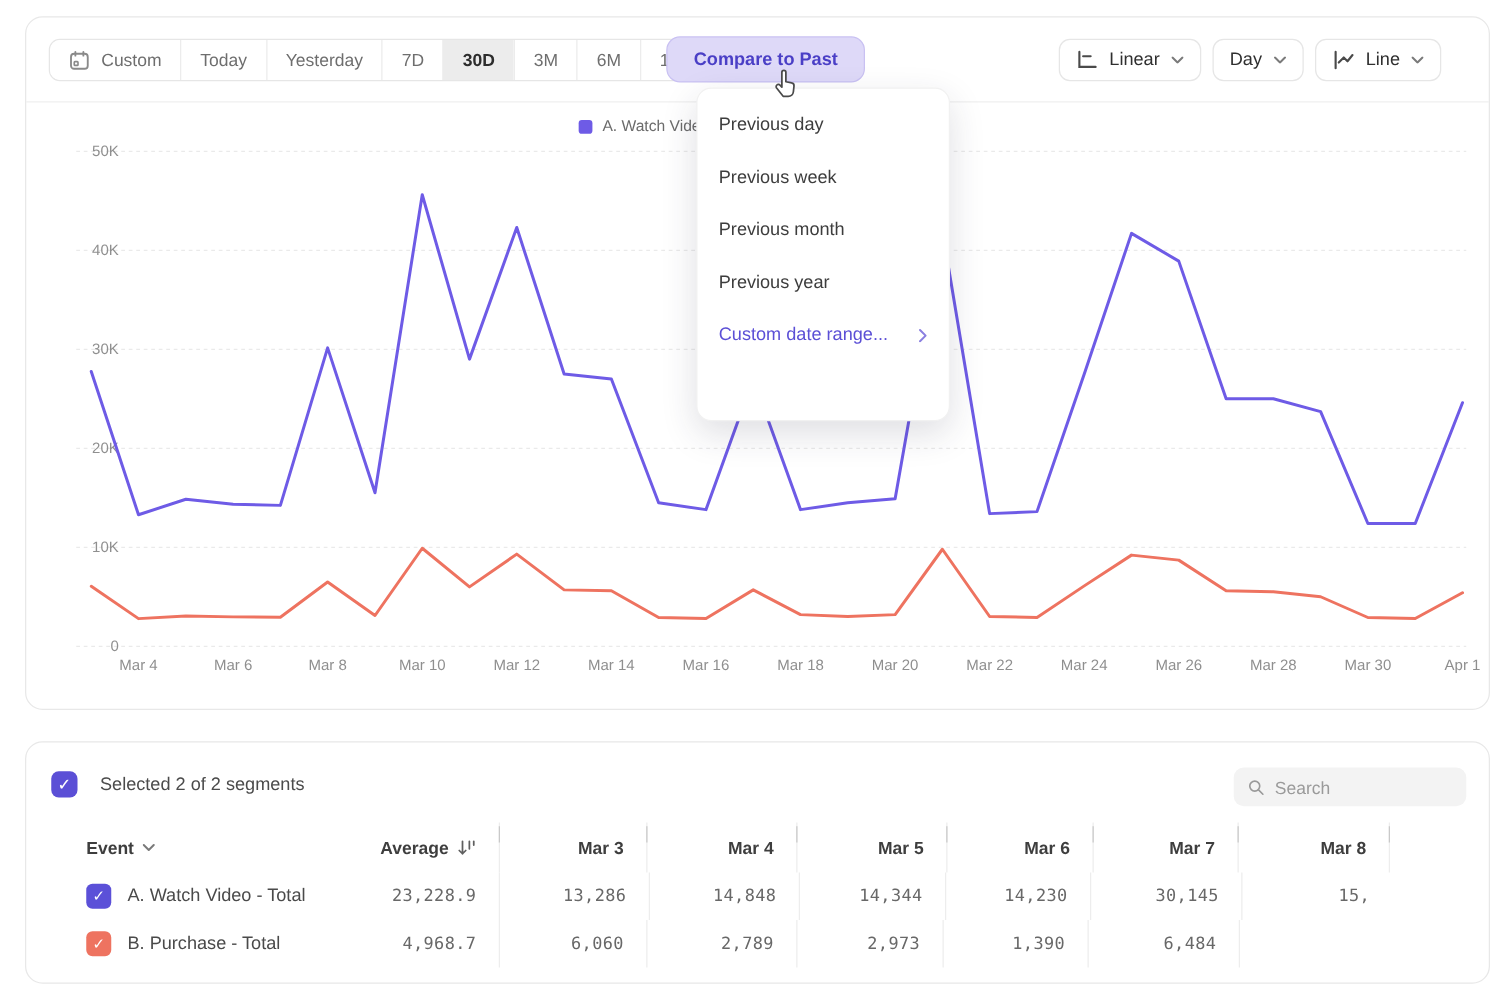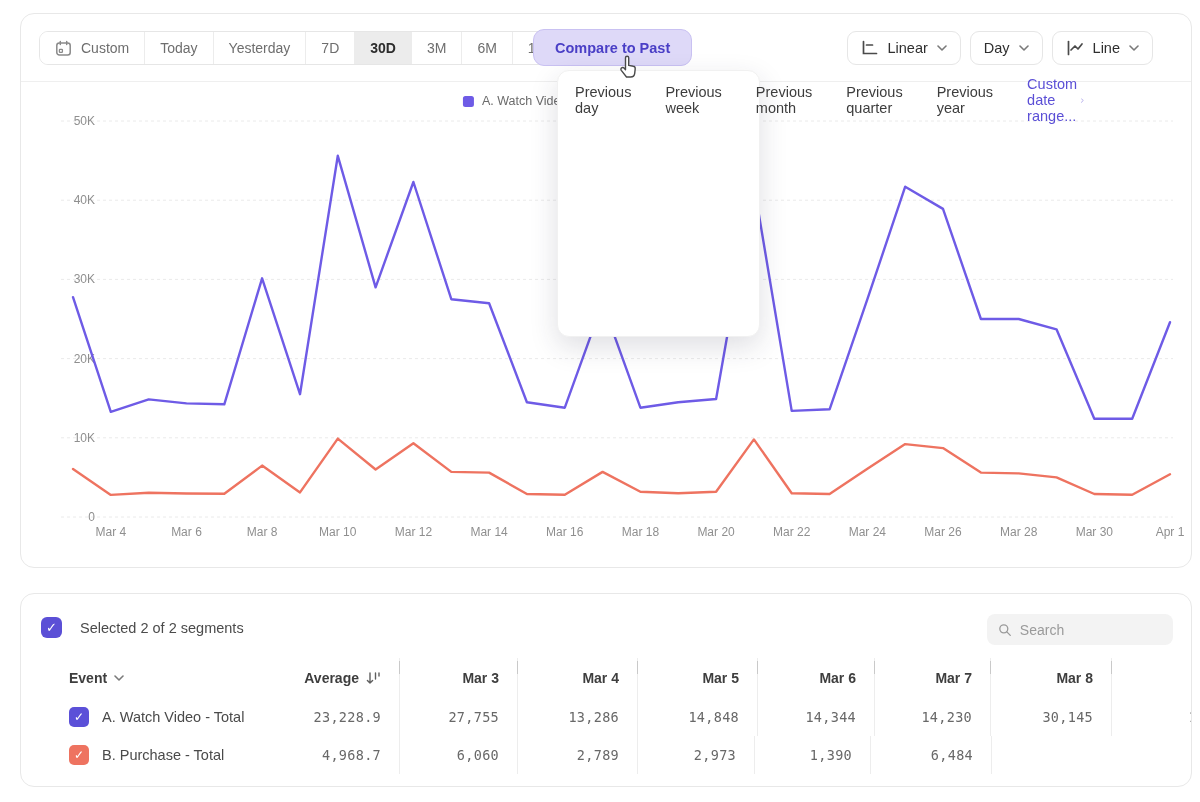--- a/index.html
+++ b/index.html
@@ -24,21 +24,21 @@
 
   
   .legend{position:absolute;top:80px;left:50%;transform:translateX(-50%);display:flex;gap:20px;align-items:center;white-space:nowrap;}
   .legend-item{display:flex;gap:8px;align-items:center;font-size:12.5px;color:#6b6b6b;cursor:pointer;}
   .swatch{width:11px;height:11px;border-radius:2.5px;}
 
   #chart{position:absolute;left:0;top:0;pointer-events:none;}
   .tick{font-size:12px;fill:#8f8f8f;font-family:"Liberation Sans",sans-serif;}
 
   
-  .menu{position:absolute;left:557px;top:70px;width:203px;height:267px;background:#fff;border:1px solid #f1f1f1;border-radius:12px;box-shadow:0 10px 28px rgba(40,40,70,.15);padding:8px 0;z-index:20;display:flex;}
+  .menu{position:absolute;left:557px;top:70px;width:203px;height:267px;background:#fff;border:1px solid #f1f1f1;border-radius:12px;box-shadow:0 10px 28px rgba(40,40,70,.15);padding:8px 0;z-index:20;display:flex;flex-direction:column;}
   .menu-item{height:42px;display:flex;align-items:center;padding:0 17px;font-size:14.5px;color:#3d3d3d;cursor:pointer;}
   .menu-item.custom{color:#5b4fd6;justify-content:space-between;}
   .cursor{position:absolute;left:615px;top:53px;z-index:30;pointer-events:none;}
 
   
   .sel-row{position:absolute;left:20px;top:23px;display:flex;align-items:center;gap:18px;}
   .checkbox{width:21px;height:21px;border-radius:6px;display:flex;align-items:center;justify-content:center;color:#fff;font-size:13px;cursor:pointer;flex:none;}
   .sel-label{font-size:14.5px;color:#4b4b4b;}
   .search{position:absolute;right:18px;top:20px;width:186px;height:31px;background:#f3f3f3;border-radius:8px;display:flex;align-items:center;gap:8px;padding:0 11px;}
   .search input{border:none;background:transparent;outline:none;font-size:14px;color:#444;width:100%;font-family:inherit;}
@@ -169,21 +169,20 @@
         <text x="1149" y="522" text-anchor="middle" class="tick">Apr 1</text>
         <polyline points="52.0,283.2 89.8,397.8 127.7,385.4 165.5,389.4 203.3,390.3 241.1,264.3 279.0,380.2 316.8,141.8 354.6,273.3 392.4,168.0 430.3,285.2 468.1,289.2 505.9,388.2 543.8,393.7 581.6,289.2 619.4,393.7 657.2,388.2 695.1,385.0 732.9,170.4 770.7,396.9 808.6,395.3 846.4,285.2 884.2,172.7 922.0,194.9 959.9,305.0 997.7,305.0 1035.5,315.3 1073.3,404.8 1111.2,404.8 1149.0,308.2" fill="none" stroke="#6e5be6" stroke-width="2.4" stroke-linejoin="round" stroke-linecap="round"></polyline>
         <polyline points="52.0,455.0 89.8,480.9 127.7,478.8 165.5,479.5 203.3,479.8 241.1,451.6 279.0,478.4 316.8,424.6 354.6,455.5 392.4,429.3 430.3,457.9 468.1,458.6 505.9,480.0 543.8,480.8 581.6,457.9 619.4,477.7 657.2,479.2 695.1,477.7 732.9,425.4 770.7,479.2 808.6,480.0 846.4,454.7 884.2,430.1 922.0,434.1 959.9,458.6 997.7,459.4 1035.5,463.4 1073.3,480.0 1111.2,480.8 1149.0,460.2" fill="none" stroke="#ee7360" stroke-width="2.4" stroke-linejoin="round" stroke-linecap="round"></polyline>
       </svg>
   </div>
 
   <div class="menu" id="menu">
       <div class="menu-item">Previous day</div>
       <div class="menu-item">Previous week</div>
       <div class="menu-item">Previous month</div>
-      <div class="menu-item">Previous quarter</div>
       <div class="menu-item">Previous year</div>
       <div class="menu-item custom">
         <span>Custom date range...</span>
         <svg width="7" height="11" viewBox="0 0 7 11">
           <path d="M1 1l4.5 4.5L1 10" fill="none" stroke="#8a7fe0" stroke-width="1.6" stroke-linecap="round" stroke-linejoin="round"></path>
         </svg>
       </div>
     </div>
 
   <svg class="cursor" width="24" height="26" viewBox="0 0 24 26">
@@ -236,23 +235,20 @@
           <div class="cell" style="width: 120px;"></div>
         </div>
         <div class="tr">
           <div class="cell first row-first" style="width: 266px;">
             <span class="rcheck" style="background: rgb(91, 80, 216);">✓</span>
             <span class="row-label">A. Watch Video - Total</span>
           </div>
           <div class="cell sep" style="width: 113px;">
             <span class="num">23,228.9</span>
           </div>
-          <div class="cell sep" style="width: 118px;">
-            <span class="num">27,755</span>
-          </div>
           <div class="cell sep" style="width: 120px;">
             <span class="num">13,286</span>
           </div>
           <div class="cell sep" style="width: 120px;">
             <span class="num">14,848</span>
           </div>
           <div class="cell sep" style="width: 117px;">
             <span class="num">14,344</span>
           </div>
           <div class="cell sep" style="width: 116px; align-items: center;">

